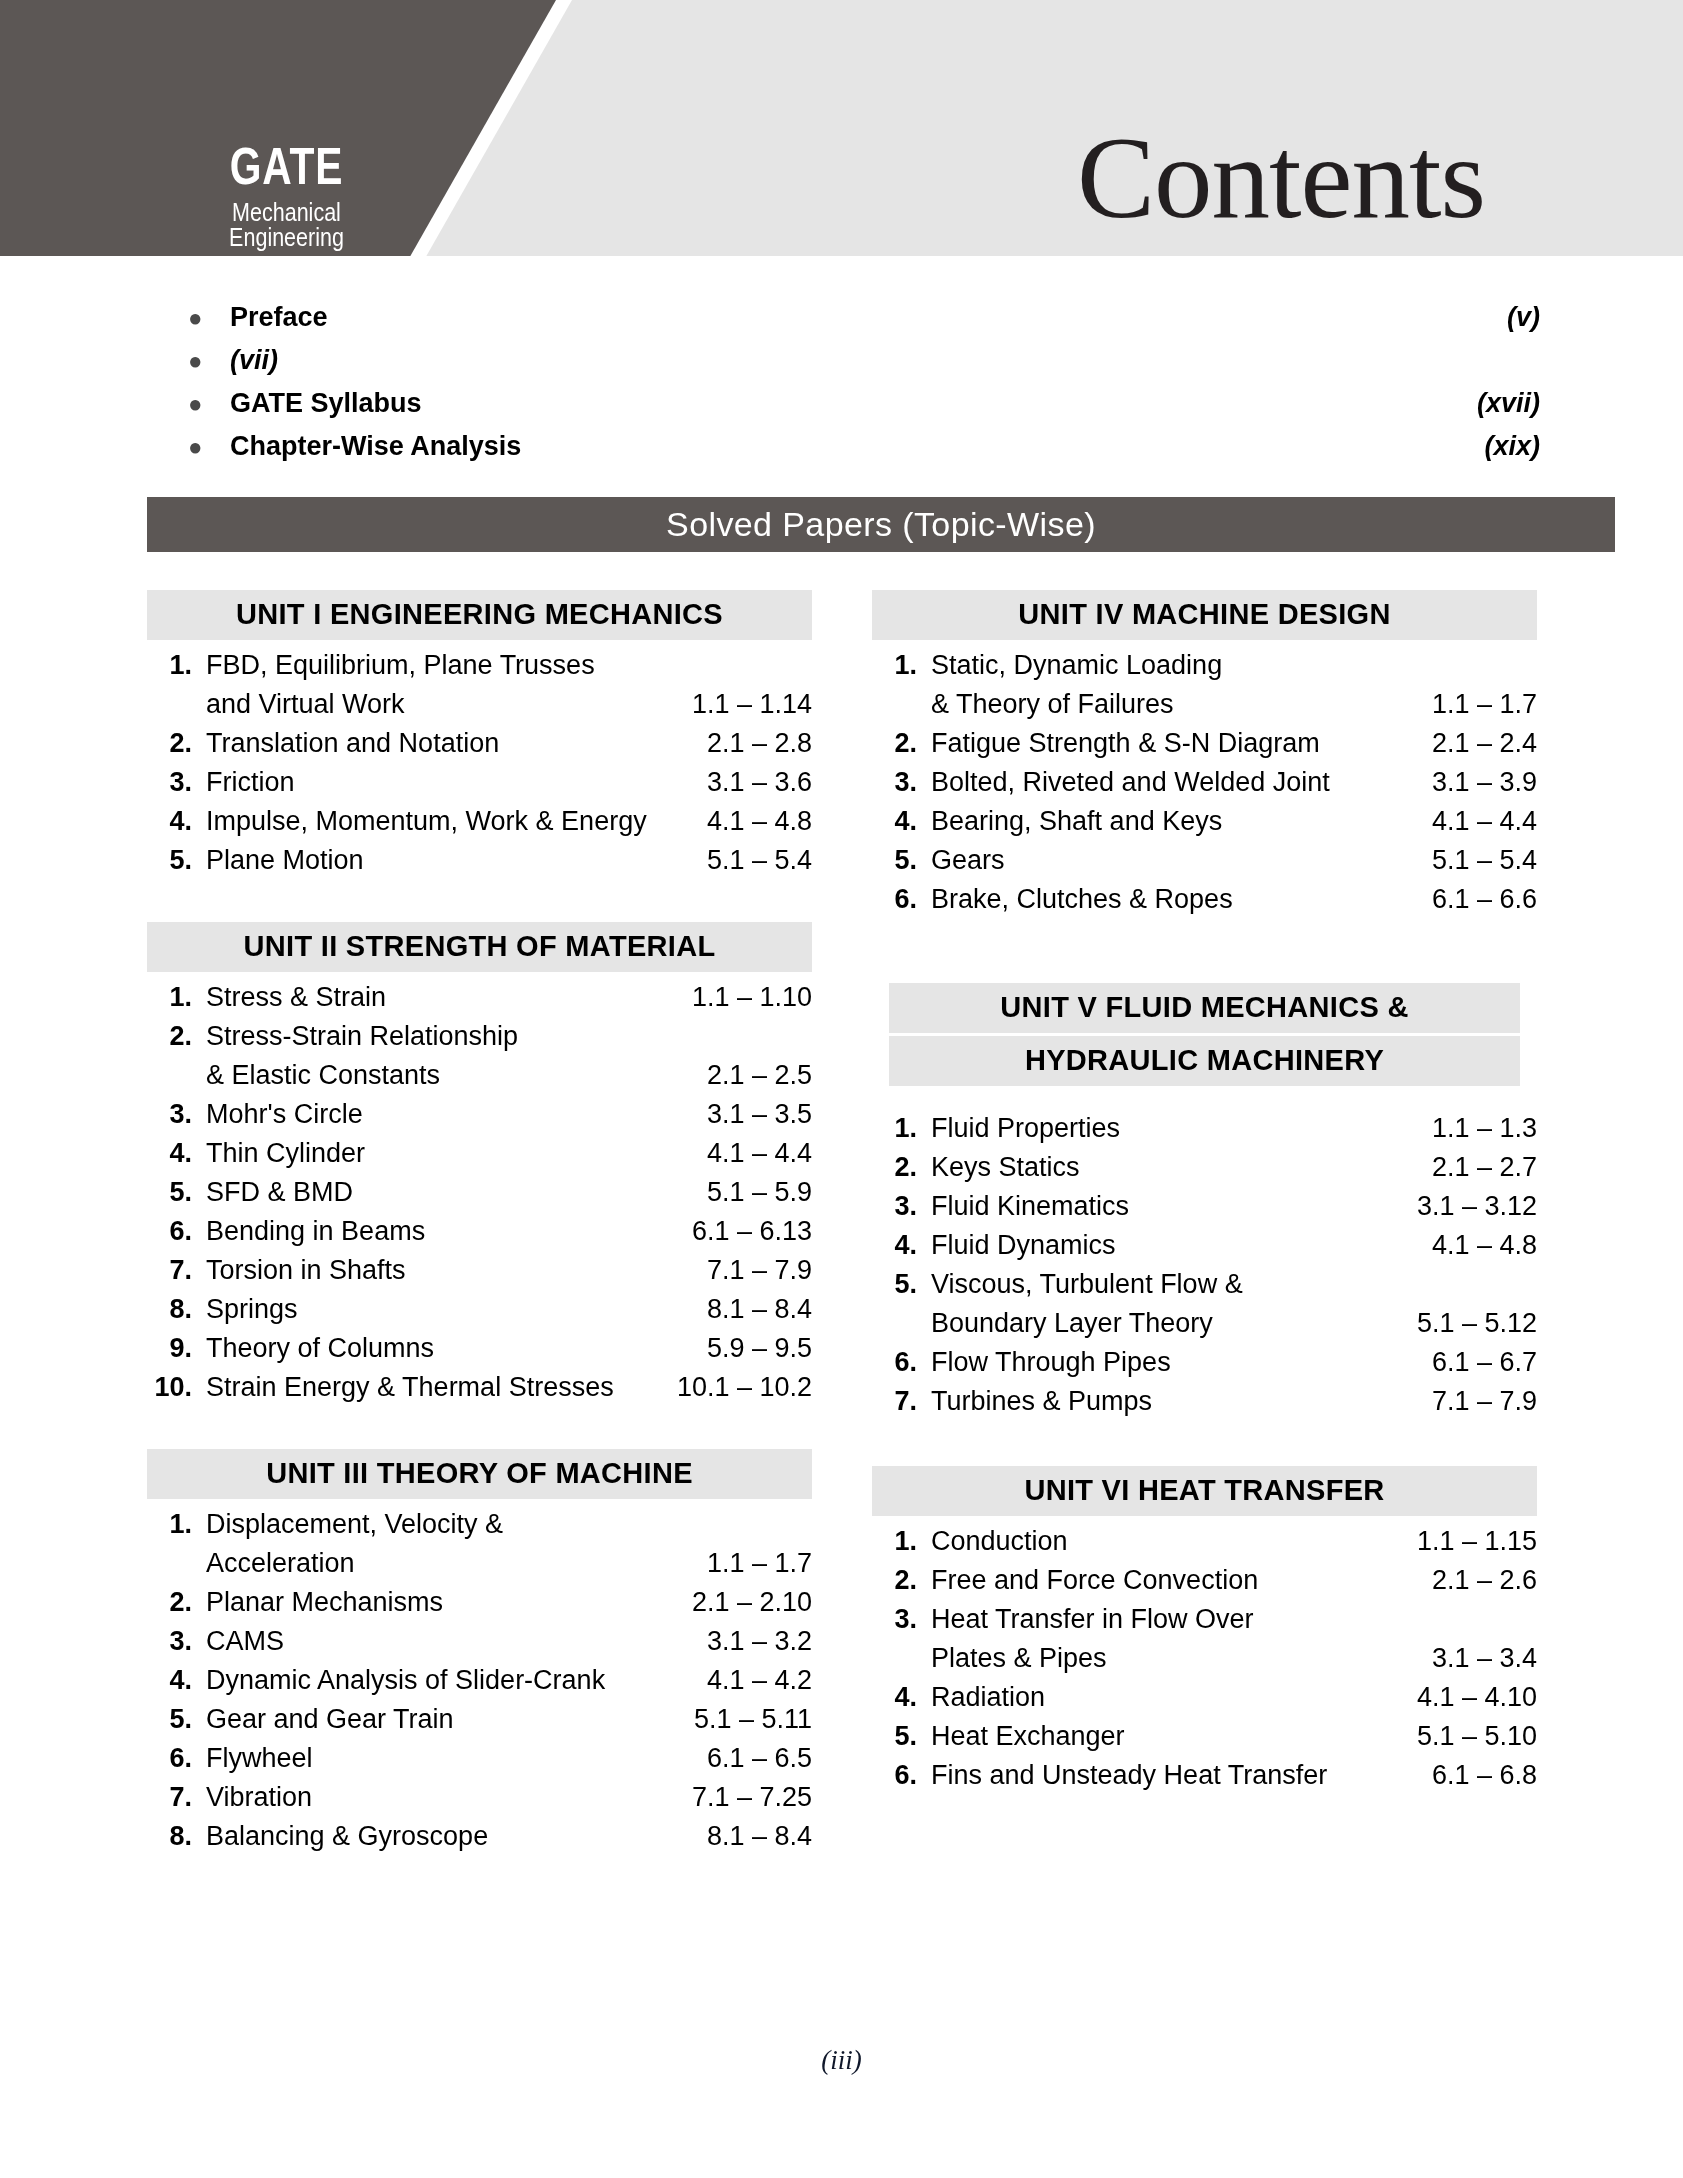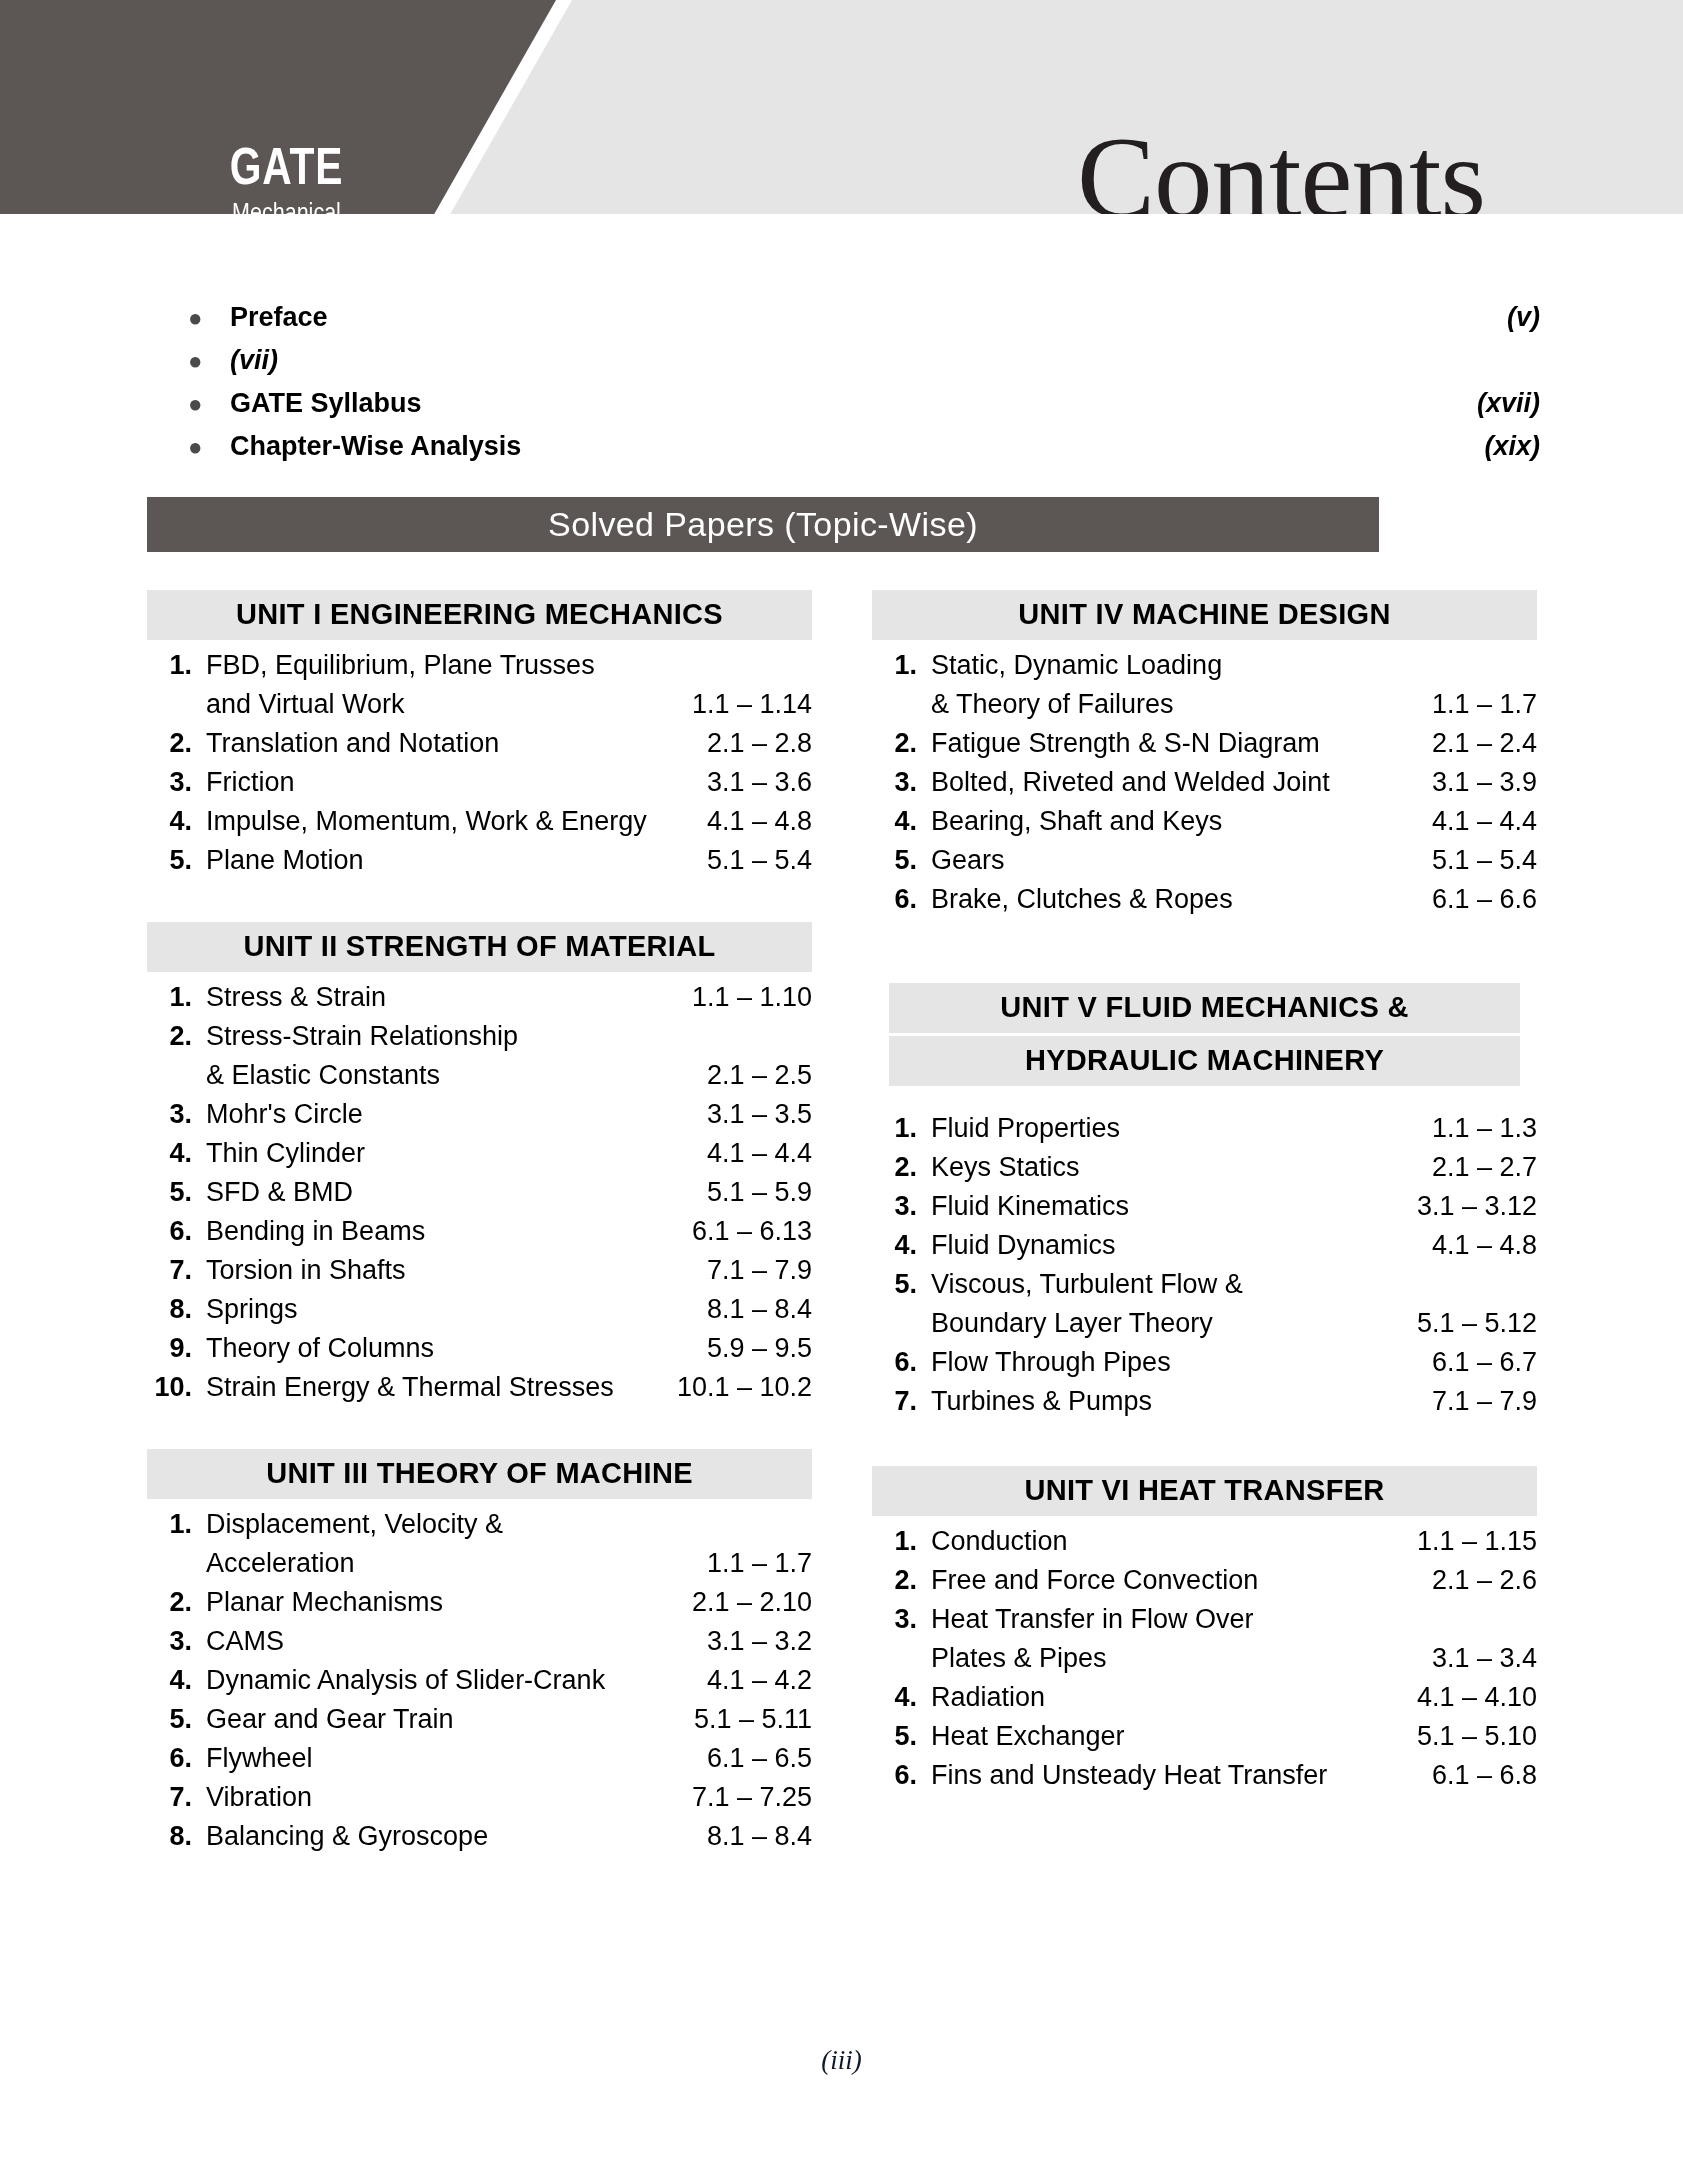--- a/index.html
+++ b/index.html
@@ -15,21 +15,21 @@
     color: #000000;
     overflow: hidden;
   }
 
   
   .header {
     position: absolute;
     left: 0;
     top: 0;
     width: 1683px;
-    height: 214px;
+    height: 256px;
     background: #ffffff;
     overflow: hidden;
   }
   .header-grey {
     position: absolute;
     left: 0;
     top: 0;
     width: 1683px;
     height: 283px;
     background: #e5e5e5;
@@ -118,21 +118,21 @@
     font-style: italic;
     font-size: 27px;
     text-align: right;
   }
 
   
   .banner {
     position: absolute;
     left: 147px;
     top: 497px;
-    width: 1232px;
+    width: 1468px;
     height: 55px;
     background: #5c5755;
     color: #ffffff;
     display: flex;
     align-items: center;
     justify-content: center;
     font-family: "Liberation Sans Narrow", "Liberation Sans", sans-serif;
     font-size: 34px;
     letter-spacing: 0.4px;
   }

